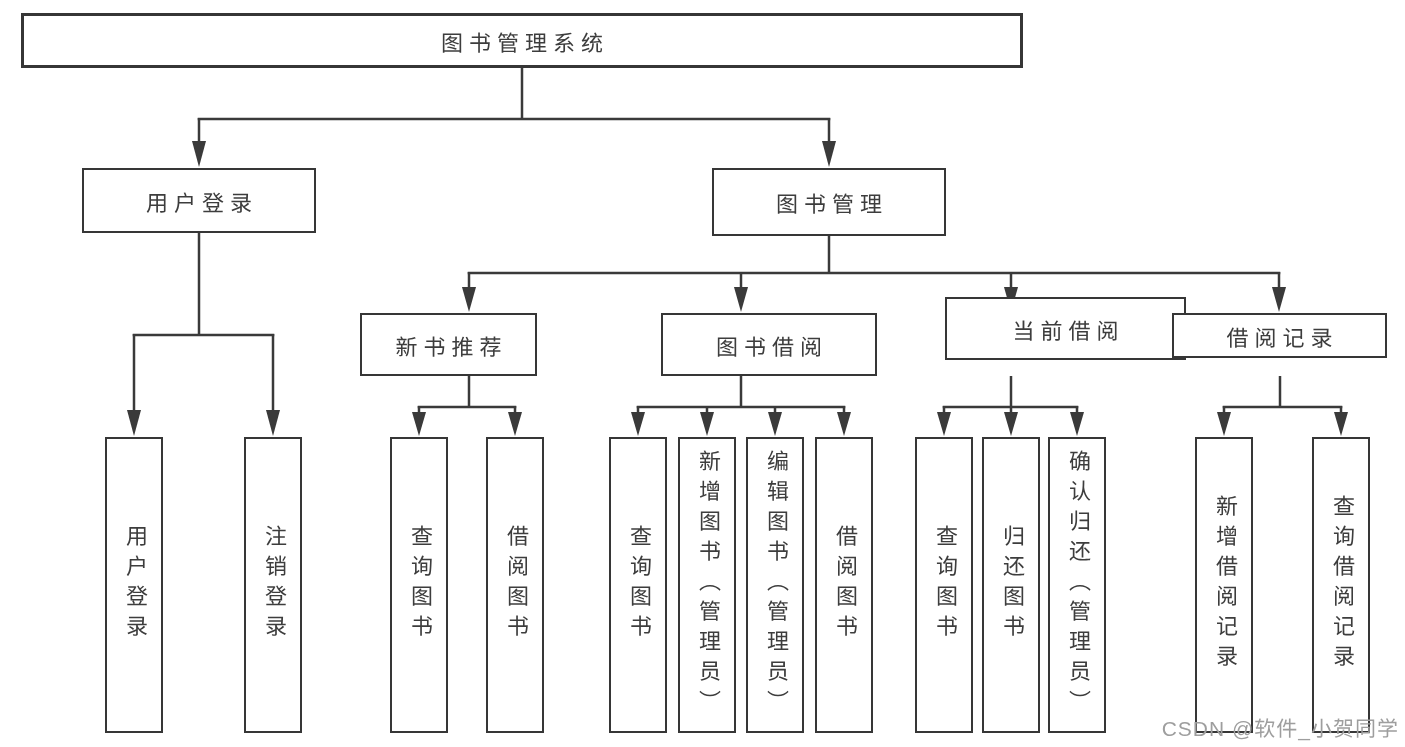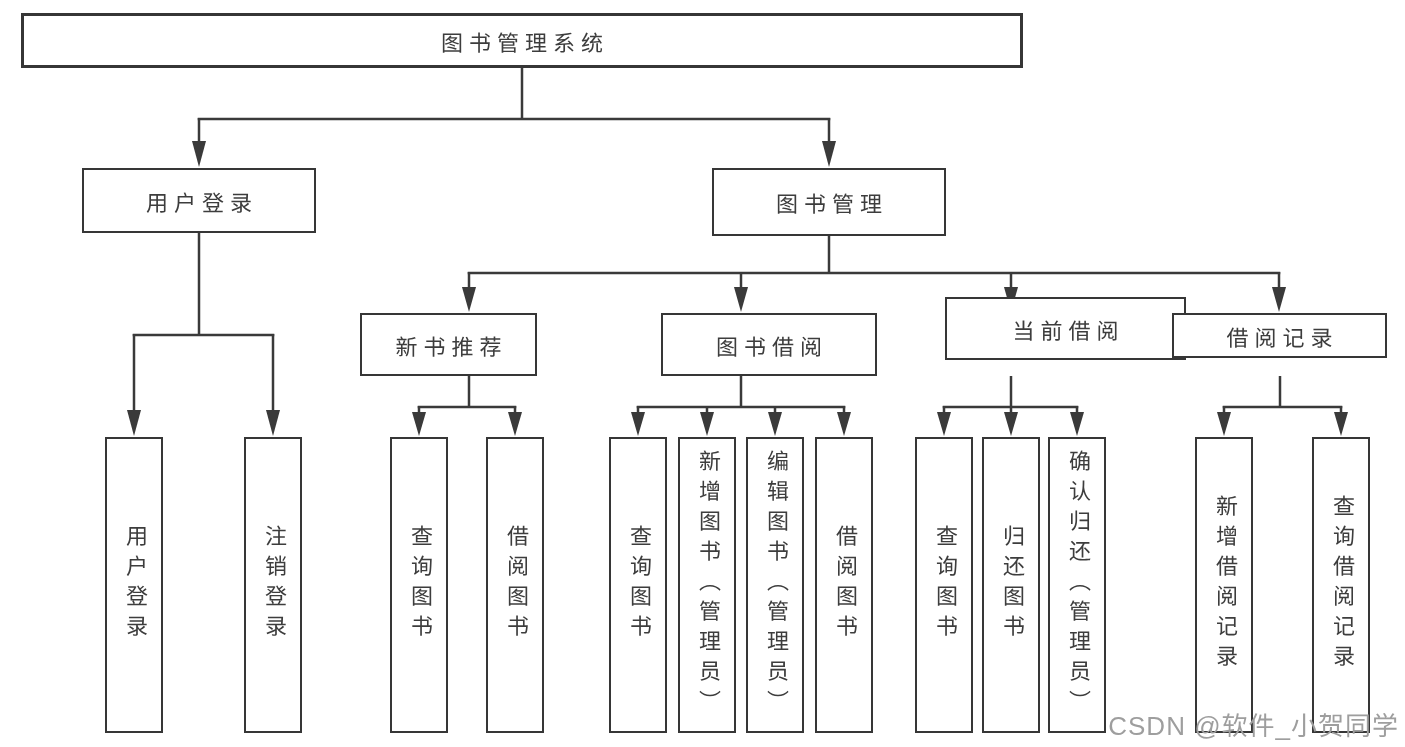--- a/index.html
+++ b/index.html
@@ -38,21 +38,21 @@
   .n-l3c  {left:905px; top:297px; width:241px; height:63px;margin-left:40px;}
   .n-l3d  {left:1172px;top:313px; width:215px; height:45px;}
   .leaf   {top:437px;width:58px;height:296px;}
   .g1a{left:105px;} .g1b{left:244px;}
   .g2a{left:390px;} .g2b{left:486px;}
   .g3a{left:609px;} .g3b{left:678px;} .g3c{left:746px;} .g3d{left:815px;}
   .g4a{left:915px;} .g4b{left:982px;} .g4c{left:1048px;}
   .g5a{left:1195px;} .g5b{left:1312px;}
   .watermark{
     position:absolute;right:6px;bottom:5px;
-    font-size:26px;color:var(--watermark);letter-spacing:1px;
+    font-size:21px;color:var(--watermark);letter-spacing:1px;
     font-family:"Liberation Sans","DejaVu Sans",sans-serif;
   }
 </style>
 </head>
 <body>
 
 <div class="canvas">
 
   <svg class="connector-layer" viewBox="0 0 1405 747" xmlns="http://www.w3.org/2000/svg" aria-hidden="true">
 

